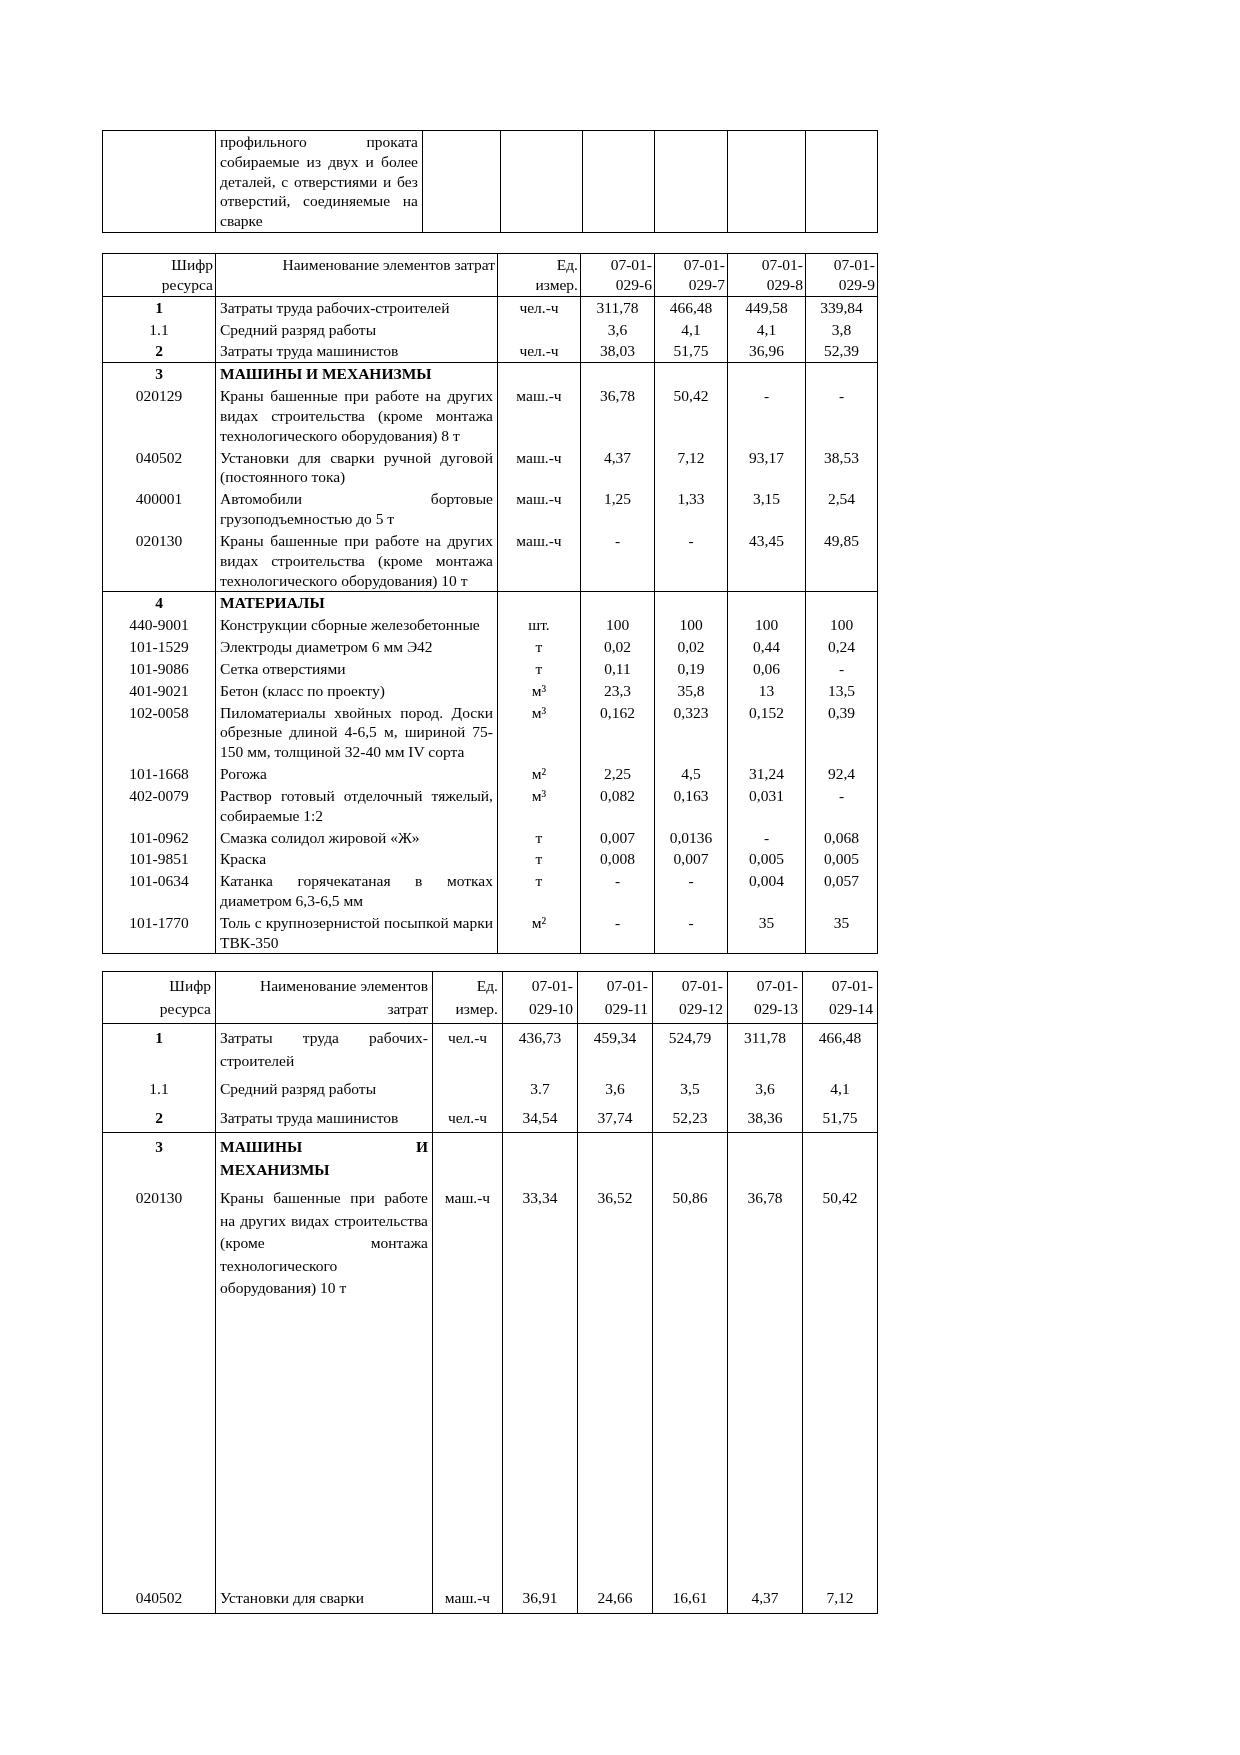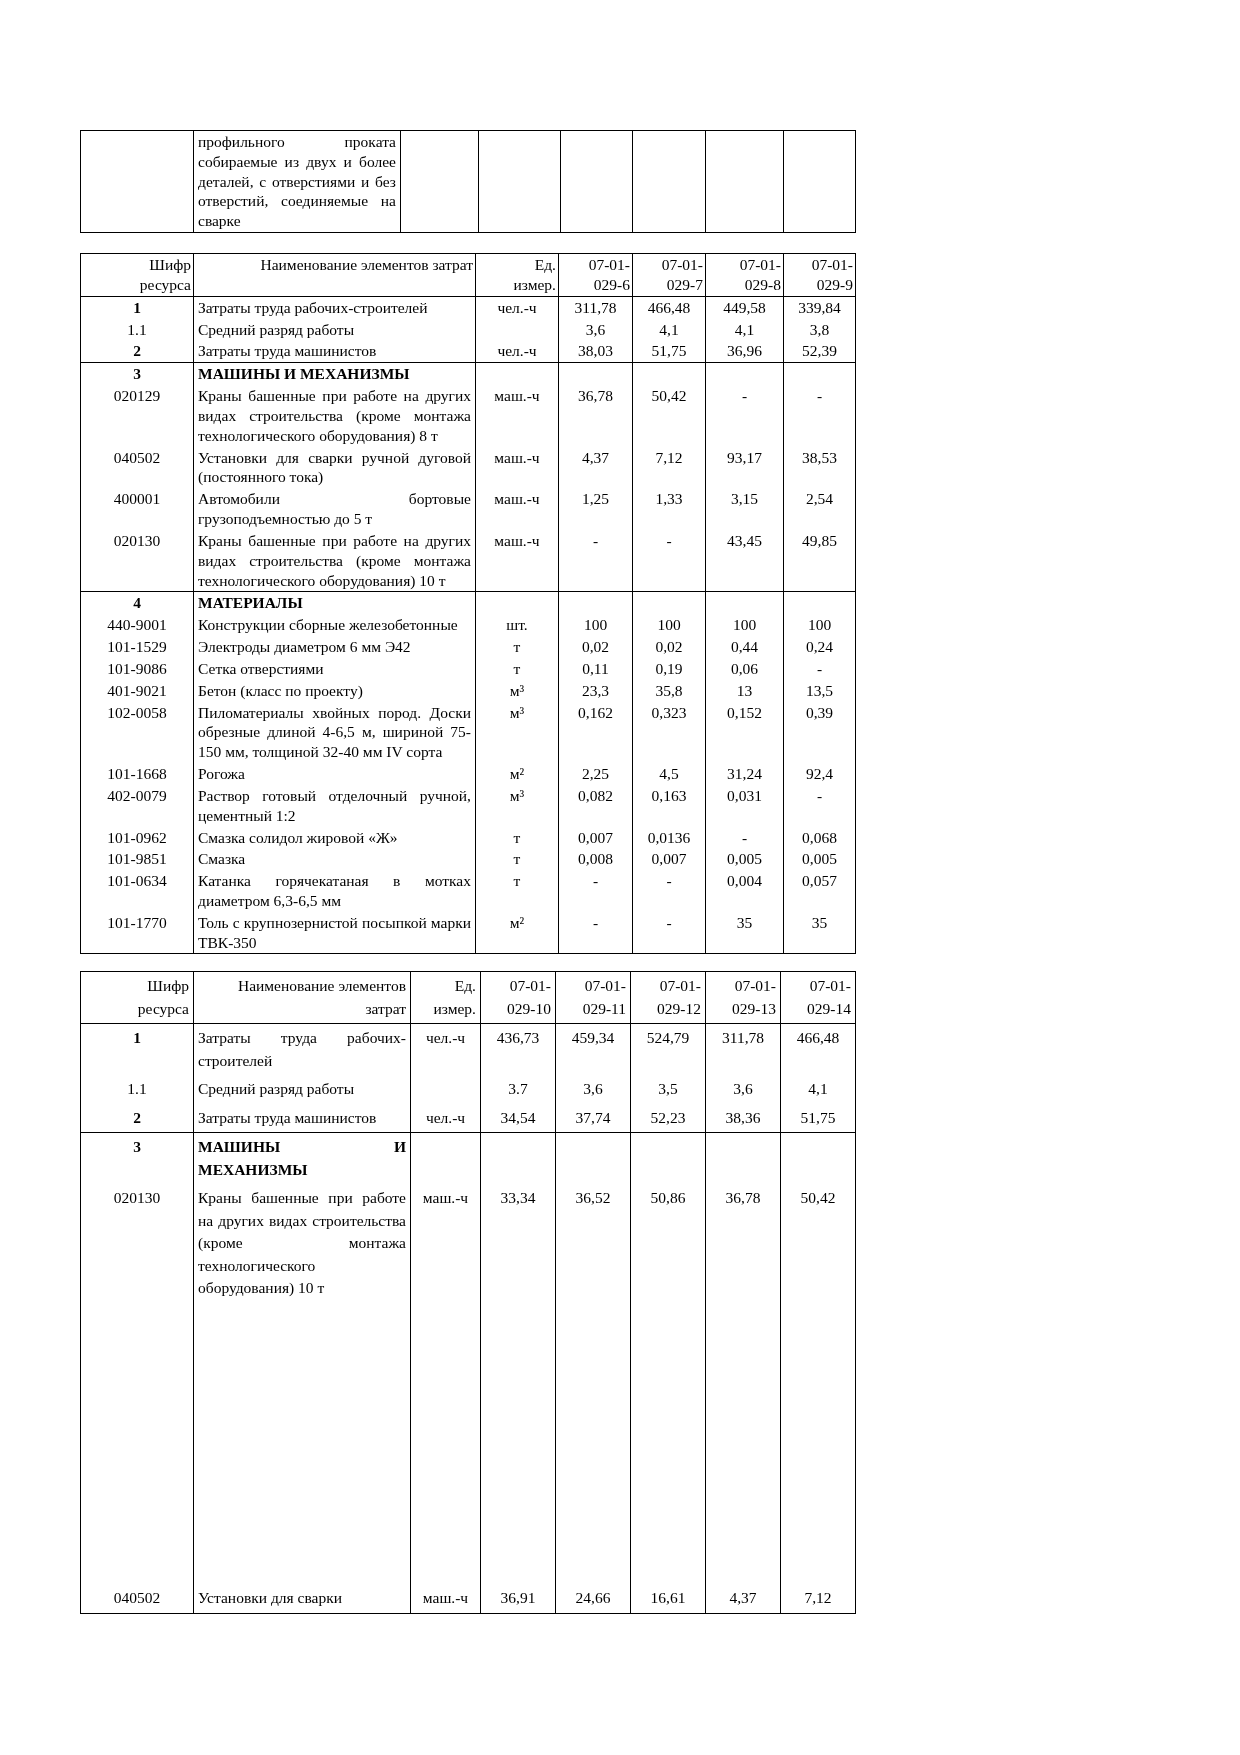--- a/index.html
+++ b/index.html
@@ -5,21 +5,21 @@
   html, body { margin: 0; padding: 0; }
   body {
     width: 1240px;
     height: 1755px;
     background: #ffffff;
     overflow: hidden;
     color: #000;
     font-family: "Liberation Serif", "DejaVu Serif", serif;
     font-size: 15.5px;
   }
-  .page { padding: 130px 0 0 80px; }
+  .page { padding: 130px 0 0 102px; }
 
   table.tbl {
     border-collapse: collapse;
     table-layout: fixed;
     border: 1.4px solid #000;
   }
   .tbl th, .tbl td {
     border-left: 1px solid #000;
     border-right: 1px solid #000;
     vertical-align: top;
@@ -236,39 +236,39 @@
           <td>101-1668</td>
           <td>Рогожа</td>
           <td>м²</td>
           <td>2,25</td>
           <td>4,5</td>
           <td>31,24</td>
           <td>92,4</td>
         </tr>
         <tr>
           <td>402-0079</td>
-          <td>Раствор готовый отделочный ручной, цементный 1:2</td>
+          <td>Раствор готовый отделочный тяжелый, собираемые 1:2</td>
           <td>м³</td>
           <td>0,082</td>
           <td>0,163</td>
           <td>0,031</td>
           <td>-</td>
         </tr>
         <tr>
           <td>101-0962</td>
           <td>Смазка солидол жировой «Ж»</td>
           <td>т</td>
           <td>0,007</td>
           <td>0,0136</td>
           <td>-</td>
           <td>0,068</td>
         </tr>
         <tr>
           <td>101-9851</td>
-          <td>Смазка</td>
+          <td>Краска</td>
           <td>т</td>
           <td>0,008</td>
           <td>0,007</td>
           <td>0,005</td>
           <td>0,005</td>
         </tr>
         <tr>
           <td>101-0634</td>
           <td>Катанка горячекатаная в мотках диаметром 6,3-6,5 мм</td>
           <td>т</td>

